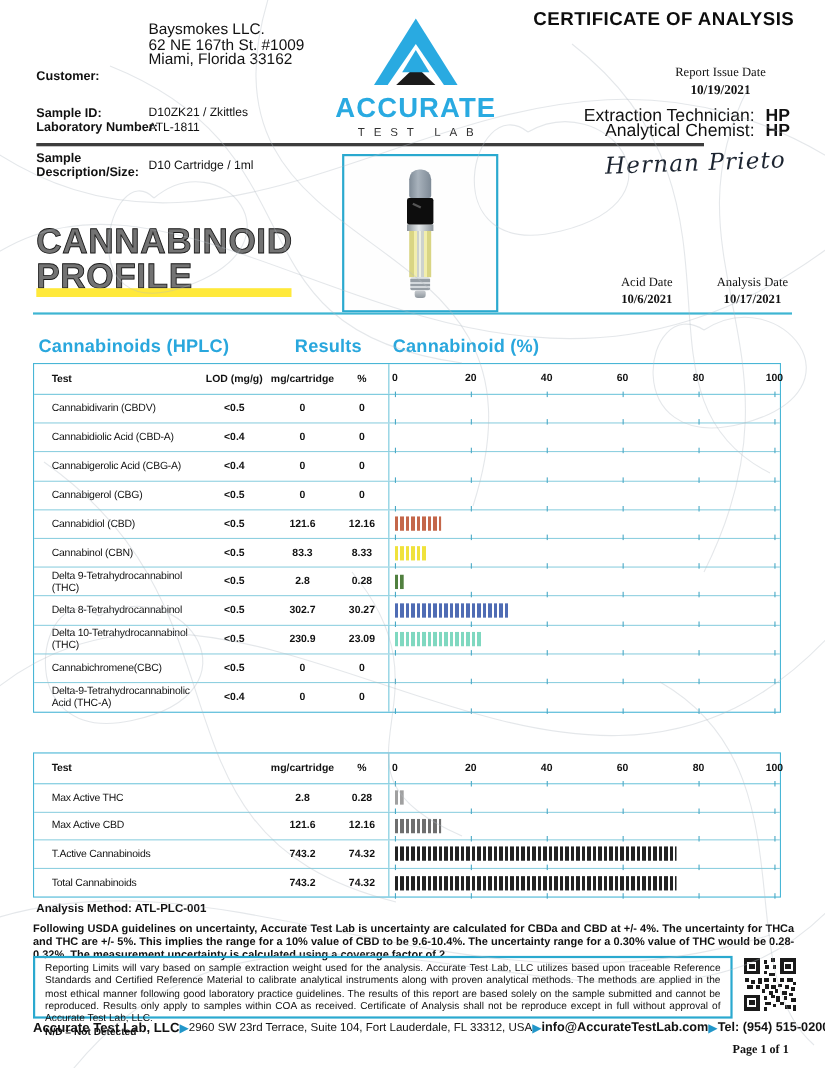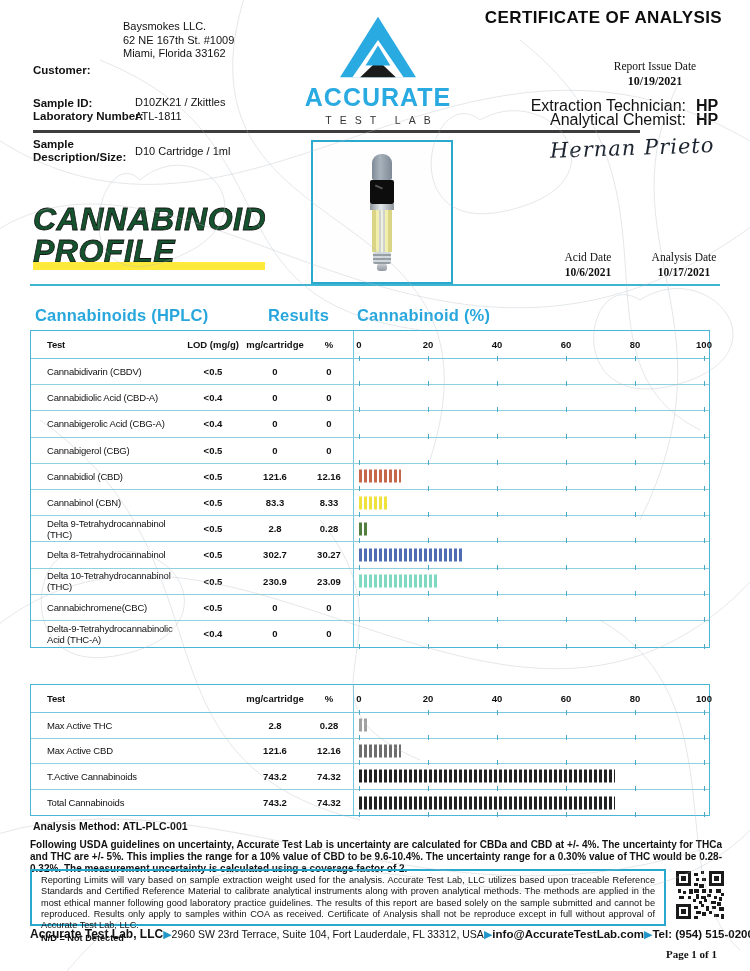--- a/index.html
+++ b/index.html
@@ -6,21 +6,21 @@
   html,body { background:#e9e9e9; }
   body { font-family:"Liberation Sans","DejaVu Sans",sans-serif; color:#111; }
   #page { position:relative; width:750px; height:971px; background:#fff; margin:0 auto; overflow:hidden; }
   .abs { position:absolute; }
 
   
   #watermark { position:absolute; left:0; top:0; z-index:3; pointer-events:none; }
 
   
   .cert-title { top:8px; right:28px; font-size:17px; font-weight:600; letter-spacing:.4px; color:#0d0d0d; }
-  .company-block { left:123px; top:20px; font-size:11px; line-height:13.5px; }
+  .company-block { left:135px; top:20px; font-size:14px; line-height:13.5px; }
   .lbl { font-weight:bold; font-size:11.5px; }
   .customer-label { left:33px; top:64px; }
   .sample-id-label { left:33px; top:97px;text-align:right; }
   .sample-id-value { left:135px; top:96px; font-size:11px; }
   .lab-num-label { left:33px; top:110px; }
   .lab-num-value { left:135px; top:110px; font-size:11px; }
   .dark-rule { left:33px; top:130px; width:607px; height:2.5px; background:#3d3d3d; }
   .sample-desc-label { left:33px; top:138px; width:100px; line-height:12.5px; }
   .sample-desc-value { left:135px; top:145px; font-size:11px; }
 
@@ -32,21 +32,21 @@
   .signature { right:36px; top:136px; font-family:"DejaVu Serif","Liberation Serif",serif;
     font-style:italic; font-size:21px; color:#1c2430; transform:rotate(-2deg); letter-spacing:1px; }
 
   
   .logo { left:292px; top:16px; width:172px; text-align:center; }
   .logo-name { font-size:25px; font-weight:bold; color:#29aae1; letter-spacing:1px; margin-top:1px; }
   .logo-sub { font-size:10.5px; letter-spacing:8px; color:#333; margin-top:2px; padding-left:8px; font-weight:500; }
 
   
   .profile-title { left:33px; top:203px; font-size:32px; font-weight:bold; line-height:32px;
-    letter-spacing:.5px; color:#14532d;font-style:italic; -webkit-text-stroke:.8px #161616; }
+    letter-spacing:.5px; color:#737373; -webkit-text-stroke:.8px #161616; }
   .yellow-bar { left:33px; top:262px; width:232px; height:8px; }
 
   
   .product-box { left:311px; top:140px; width:142px; height:144px; border:2px solid #2aa9cf;
     background:#fefefe; display:flex; align-items:center; justify-content:center; z-index:2; }
   .cart { display:flex; flex-direction:column; align-items:center; }
   .cart-mouth { width:20px; height:26px; background:linear-gradient(90deg,#7e8a96,#a8b2bc 40%,#7e8a96);
     border-radius:9px 9px 2px 2px; }
   .cart-band { width:24px; height:24px; background:#0d0d0d; border-radius:2px; position:relative; }
   .cart-band:after { content:""; position:absolute; left:5px; top:6px; width:8px; height:1.5px;

